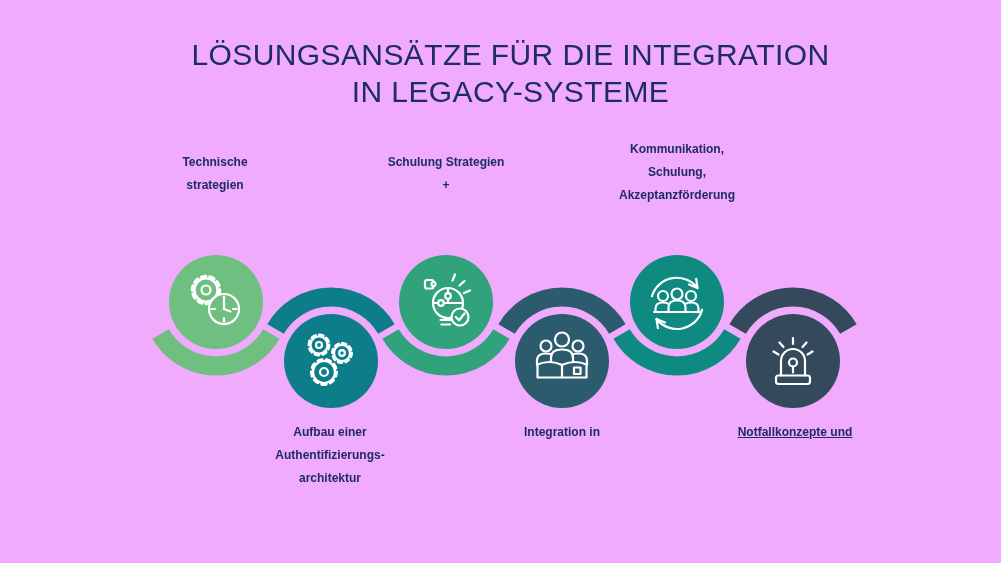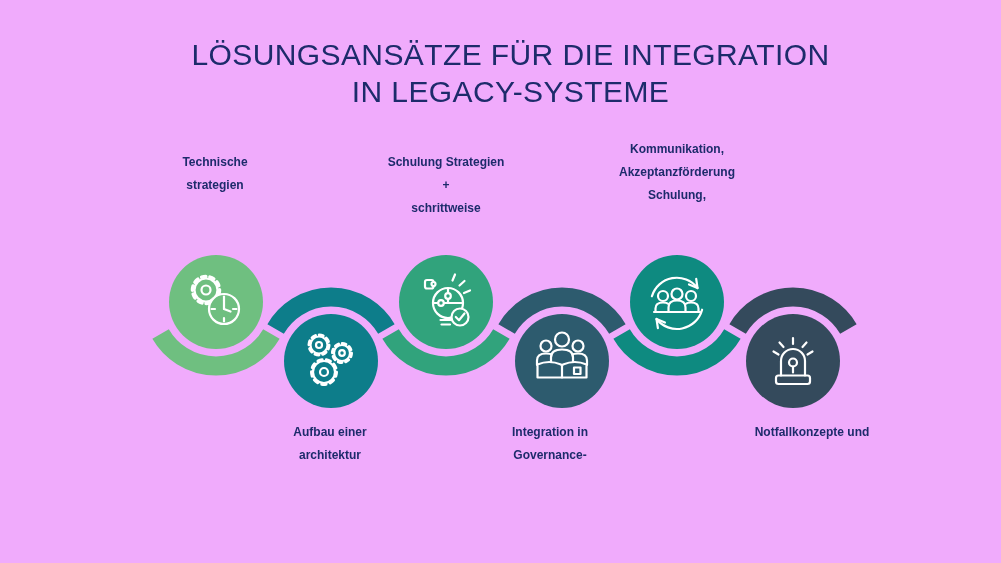--- a/index.html
+++ b/index.html
@@ -43,37 +43,36 @@
     <div>IN LEGACY-SYSTEME</div>
   </div>
 
   <div class="label" style="left:115px; top:151px; width:200px;">
     <div>Technische</div>
     <div>strategien</div>
   </div>
   <div class="label" style="left:346px; top:151px; width:200px;">
     <div>Schulung Strategien</div>
     <div>+</div>
-    <div>schrittweise</div>
   </div>
   <div class="label" style="left:567px; top:138px; width:220px;text-align:center;">
     <div>Kommunikation,</div>
+    <div>Schulung,</div>
     <div>Akzeptanzförderung</div>
-    <div>Schulung,</div>
   </div>
 
   <div class="label" style="left:220px; top:421px; width:220px;text-align:center;">
     <div>Aufbau einer</div>
+    <div>Authentifizierungs-</div>
     <div>architektur</div>
   </div>
-  <div class="label" style="left:450px; top:421px; width:200px;">
+  <div class="label" style="left:462px; top:421px; width:200px;">
     <div>Integration in</div>
-    <div>Governance-</div>
   </div>
-  <div class="label" style="left:702px; top:421px; width:220px;">
+  <div class="label" style="left:685px; top:421px; width:220px;text-decoration:underline;">
     <div>Notfallkonzepte und</div>
   </div>
 
   <svg class="chain-svg" width="1001" height="563" viewBox="0 0 1001 563">
 
     <path fill="none" stroke-width="19" d="M 271.4 334 A 64 64 0 0 1 160.6 334" stroke="#6fbf80"></path>
     <path fill="none" stroke-width="19" d="M 275.6 329 A 64 64 0 0 1 386.4 329" stroke="#0d7d8a"></path>
     <path fill="none" stroke-width="19" d="M 501.4 334 A 64 64 0 0 1 390.6 334" stroke="#31a37c"></path>
     <path fill="none" stroke-width="19" d="M 506.6 329 A 64 64 0 0 1 617.4 329" stroke="#2d5b6e"></path>
     <path fill="none" stroke-width="19" d="M 732.4 334 A 64 64 0 0 1 621.6 334" stroke="#0e8a80"></path>

